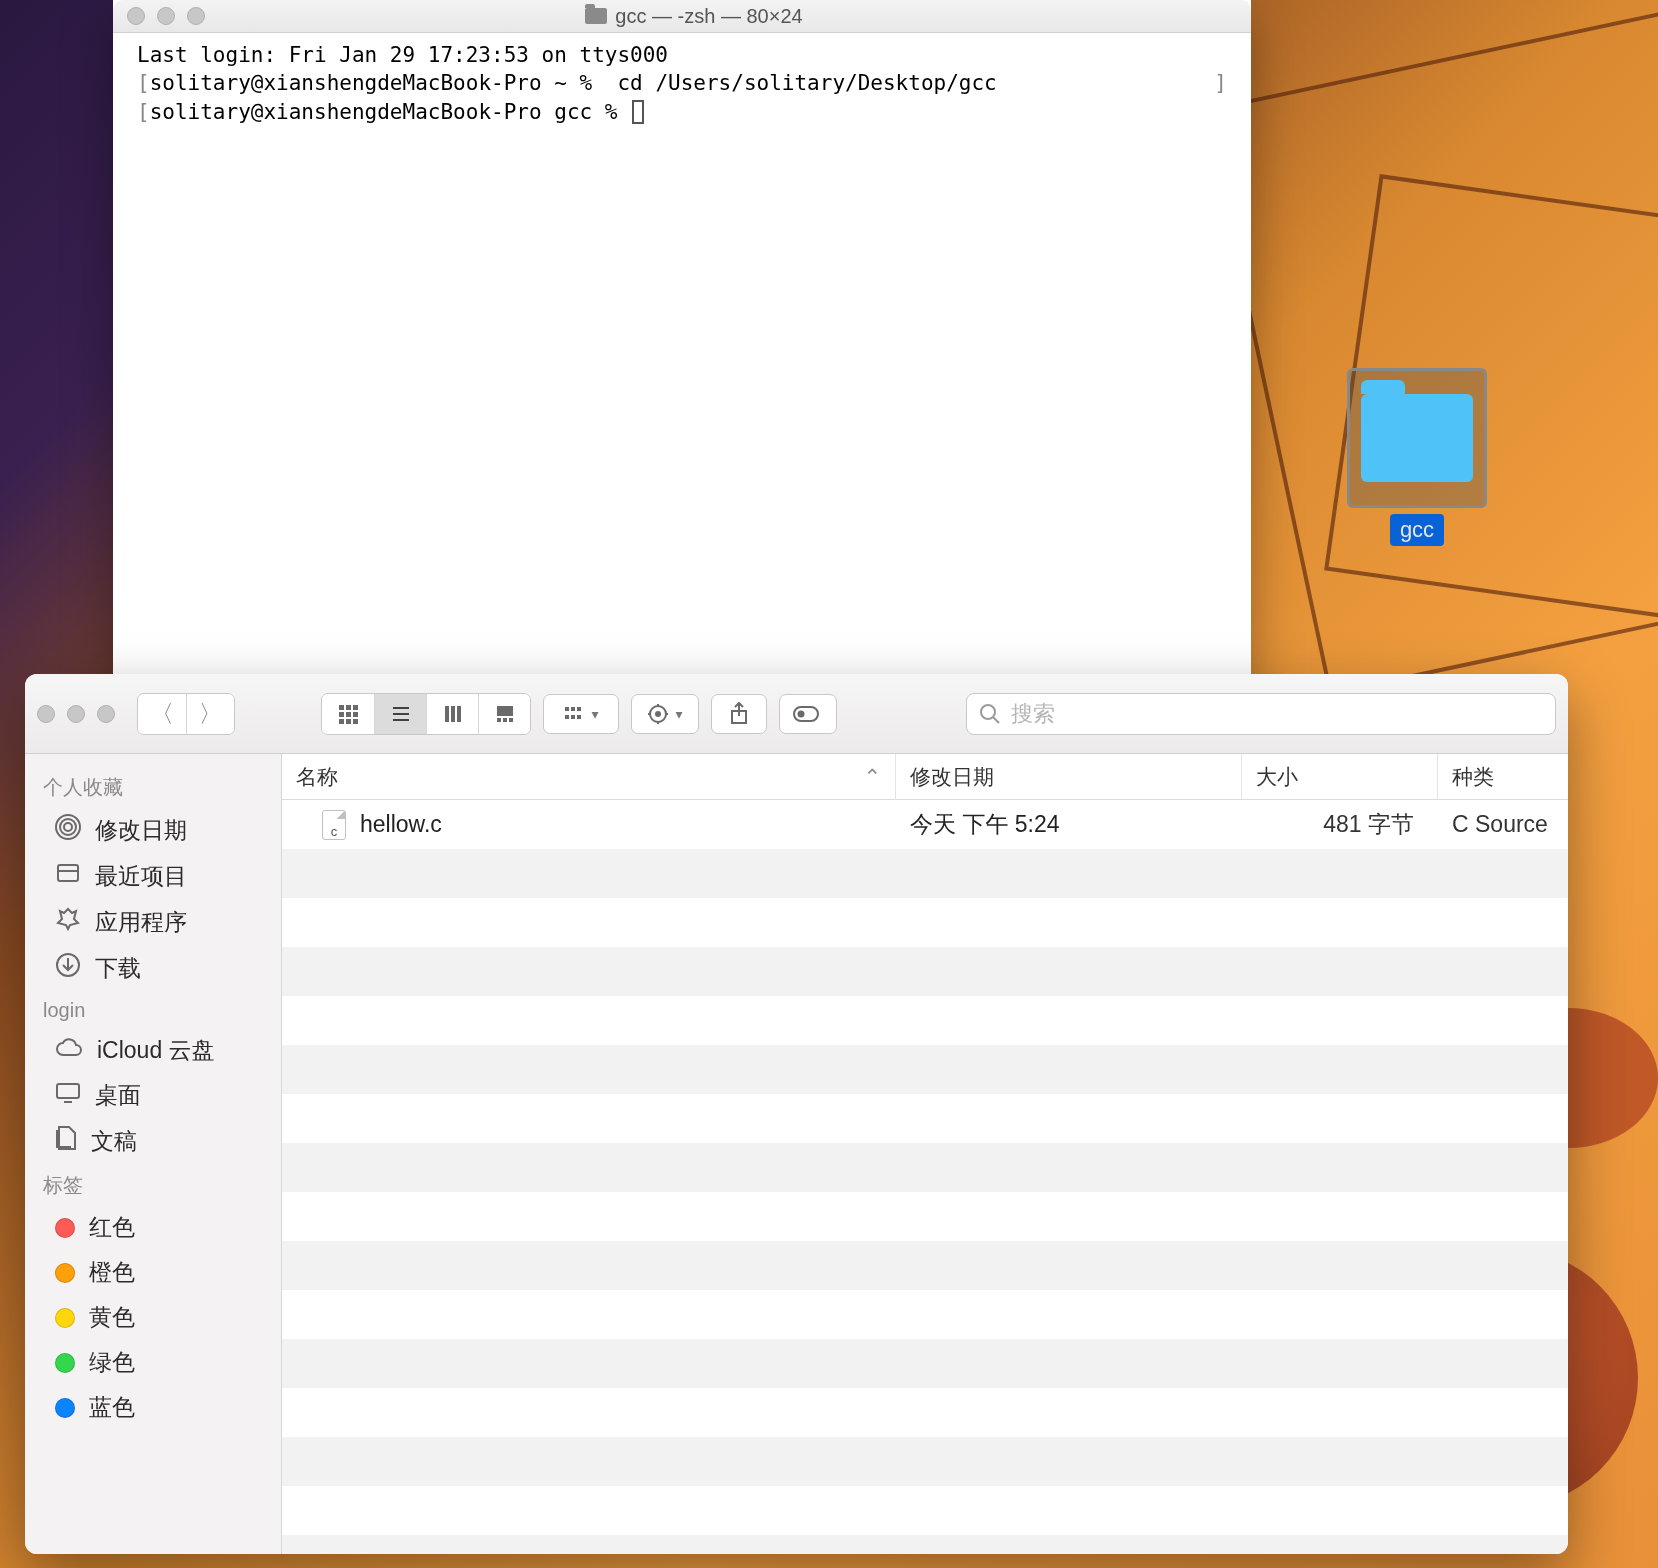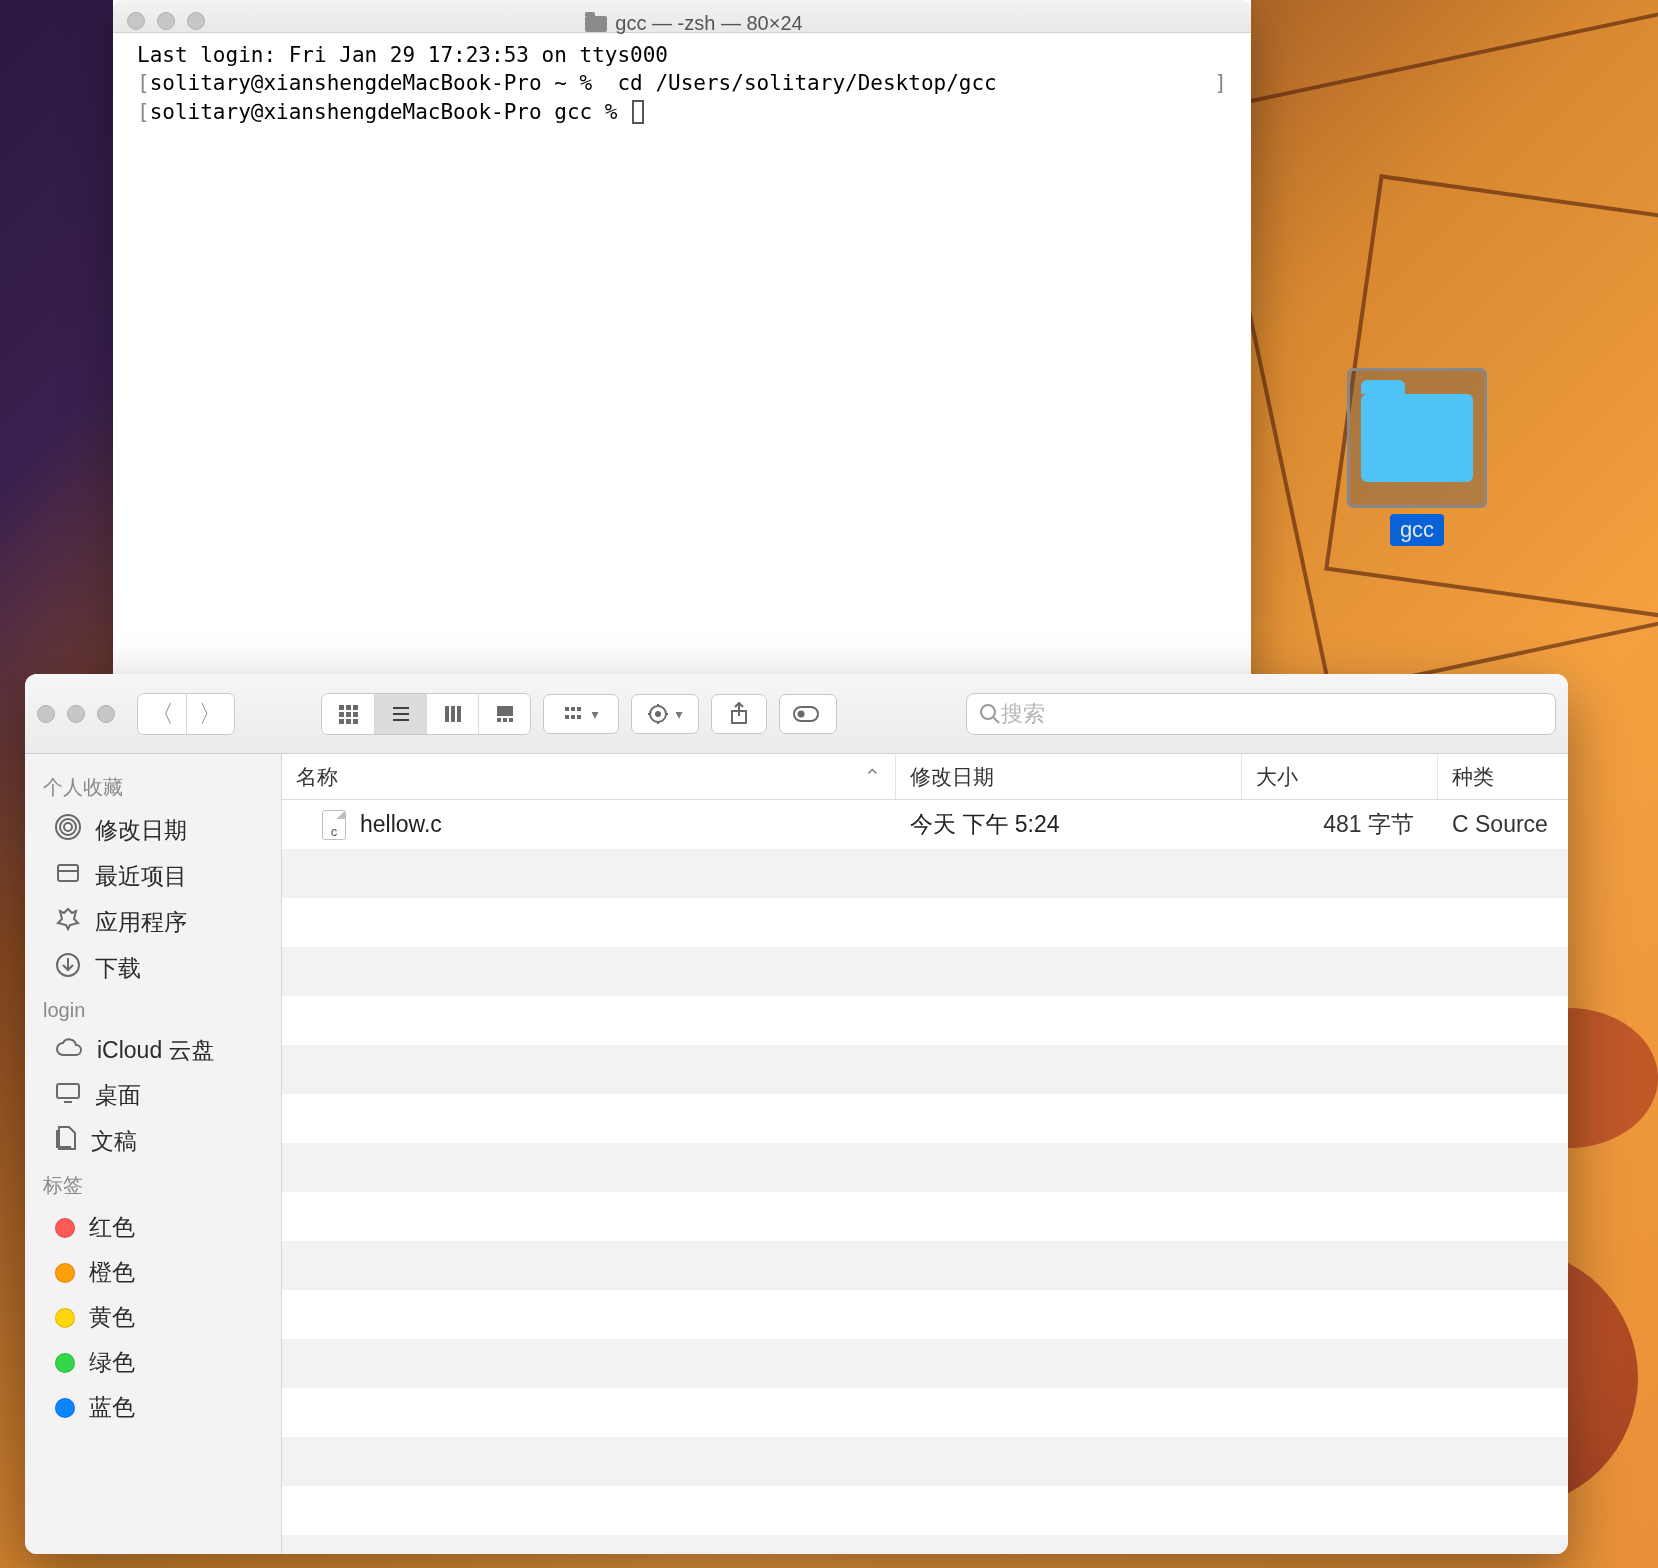--- a/index.html
+++ b/index.html
@@ -24,22 +24,22 @@
   width: 1138px; height: 720px;
   background: #fff;
   border-radius: 0 0 10px 10px;
   box-shadow: 0 20px 50px rgba(0,0,0,.35);
   display: flex; flex-direction: column;
 }
 .term-titlebar {
   height: 33px;
   background: linear-gradient(#f3f3f3,#e8e8e8);
   border-radius: 10px 10px 0 0;
-  display:flex; align-items:flex-start;
-  padding: 12px 14px;
+  display:flex; align-items:center;
+  padding: 0 14px;
   border-bottom: 1px solid #d0d0d0;
 }
 .traffic { display:flex; gap:12px; }
 .traffic span { width:18px; height:18px; border-radius:50%; background:#c7c7c7; border:1px solid #b0b0b0; }
 .term-title { flex:1; text-align:center; color:#555; font-size:20px; display:flex; align-items:center; justify-content:center; gap:8px; }
 .folder-mini { width:22px; height:16px; background:#8a8a8a; border-radius:2px; position:relative; }
 .folder-mini::before { content:""; position:absolute; top:-4px; left:0; width:10px; height:4px; background:#8a8a8a; border-radius:2px 2px 0 0;}
 .term-body {
   flex:1; padding: 8px 24px;
   font-family: "Menlo","Monaco","Consolas",monospace;
@@ -84,21 +84,21 @@
 .nav-btns button + button { border-left:1px solid #d8d8d8; }
 .seg { display:flex; border:1px solid #c8c8c8; border-radius:7px; overflow:hidden; background:#fff; }
 .seg .seg-btn { width:52px; height:40px; border:none; background:#fff; display:flex; align-items:center; justify-content:center; cursor:pointer; }
 .seg .seg-btn + .seg-btn { border-left:1px solid #d8d8d8; }
 .seg .seg-btn.active { background:#dcdcdc; }
 .tool-btn { height:40px; min-width:56px; border:1px solid #c8c8c8; border-radius:7px; background:#fff; display:flex; align-items:center; justify-content:center; gap:6px; color:#6a6a6a; cursor:pointer; }
 .spacer { width:62px; }
 .search {
   flex:1; max-width:590px; height:42px; margin-left:auto;
   border:1px solid #c8c8c8; border-radius:8px;
-  background:#fff; display:flex; align-items:center; padding:0 12px; 
+  background:#fff; display:flex; align-items:center; padding:0 12px; gap:10px;
 }
 .search svg { flex:none; }
 .search input { border:none; outline:none; font-size:22px; width:100%; color:#555; }
 .search input::placeholder { color:#b5b5b5; }
 
 .finder-body { flex:1; display:flex; min-height:0; }
 .sidebar {
   width:257px; background:#f4f2f2; border-right:1px solid #d6d6d6;
   padding: 12px 0 0 0; font-size:23px; color:#333;
   overflow:auto;

